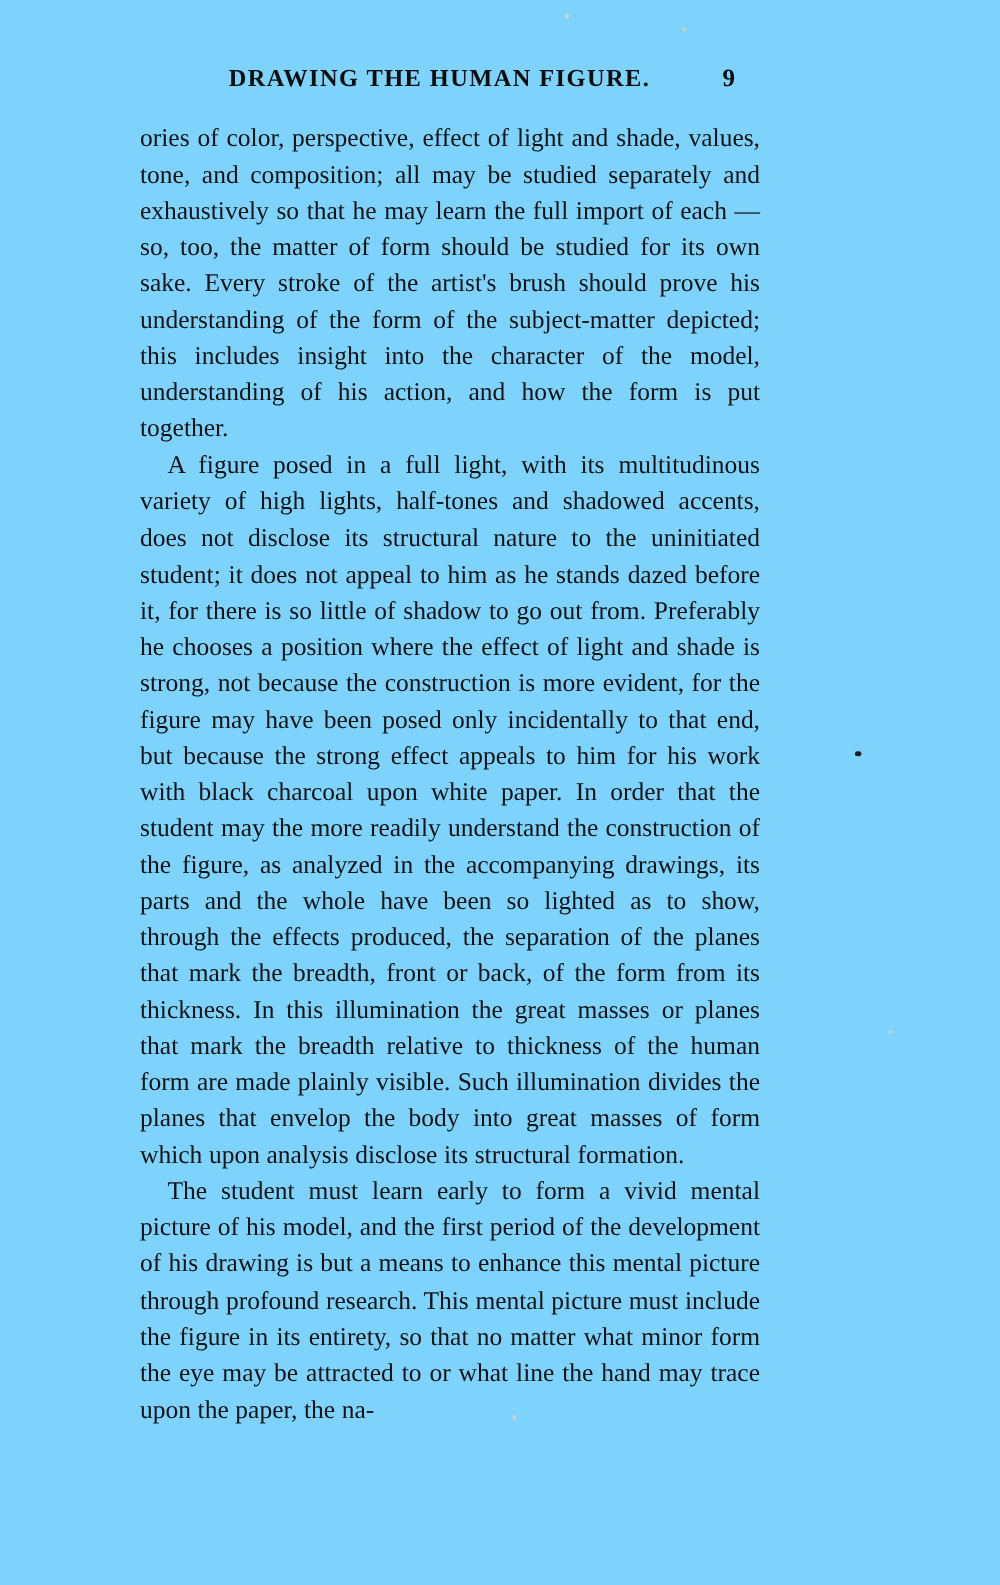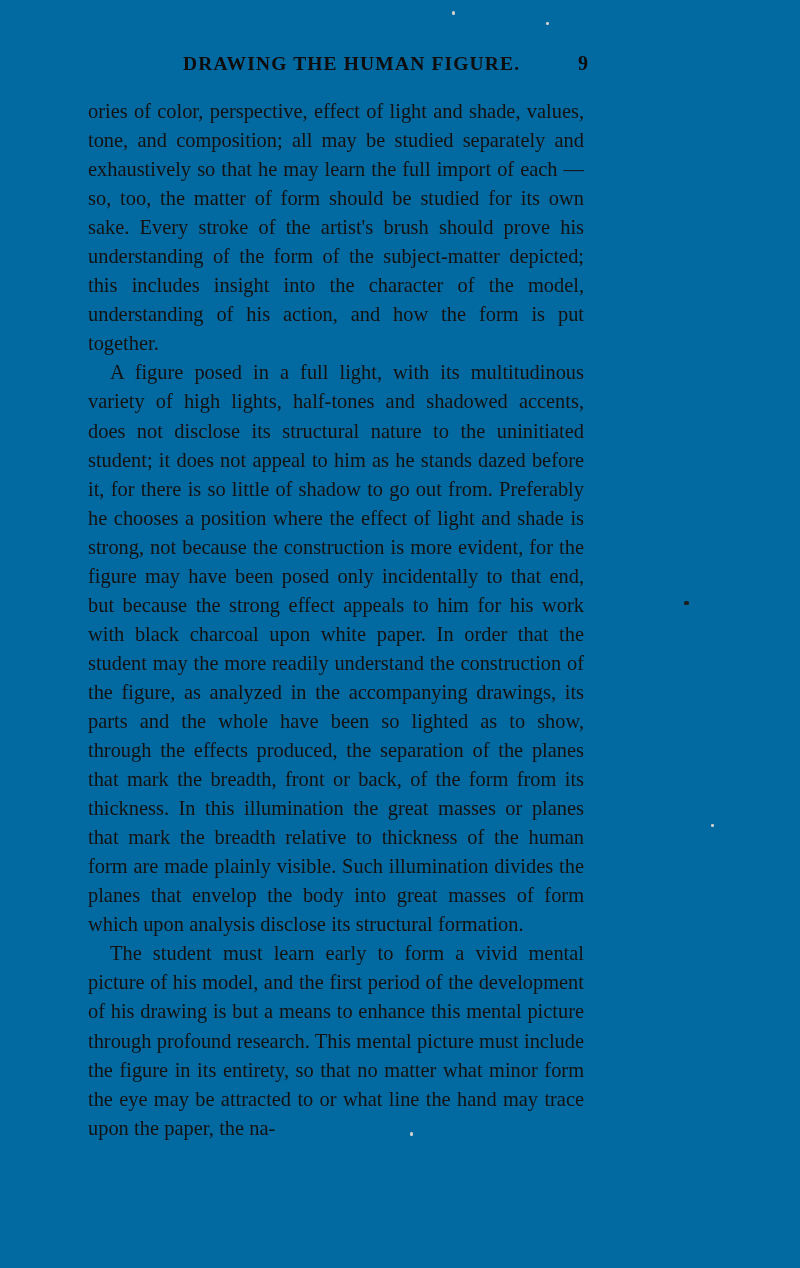--- a/index.html
+++ b/index.html
@@ -5,21 +5,21 @@
   html, body {
     margin: 0;
     padding: 0;
     background: #ffffff;
   }
 
   .page {
     position: relative;
     width: 800px;
     height: 1268px;
-    background: #0369a1;
+    background: #7dd3fc;
     overflow: hidden;
     font-family: "Liberation Serif", "DejaVu Serif", serif;
     color: #121212;
   }
 
   
   .running-head {
     position: absolute;
     left: 95px;
     top: 52px;
@@ -42,21 +42,21 @@
   .head-folio {
     font-size: 20px;
     font-weight: 700;
     color: #0d0d0d;
     padding-right: 2px;
   }
 
   
   .textblock {
     position: absolute;
-    left: 88px;
+    left: 112px;
     top: 97px;
     width: 496px;
   }
 
   .para {
     margin: 0;
     font-size: 20.4px;
     line-height: 29.05px;
     text-align: justify;
     text-align-last: left;

